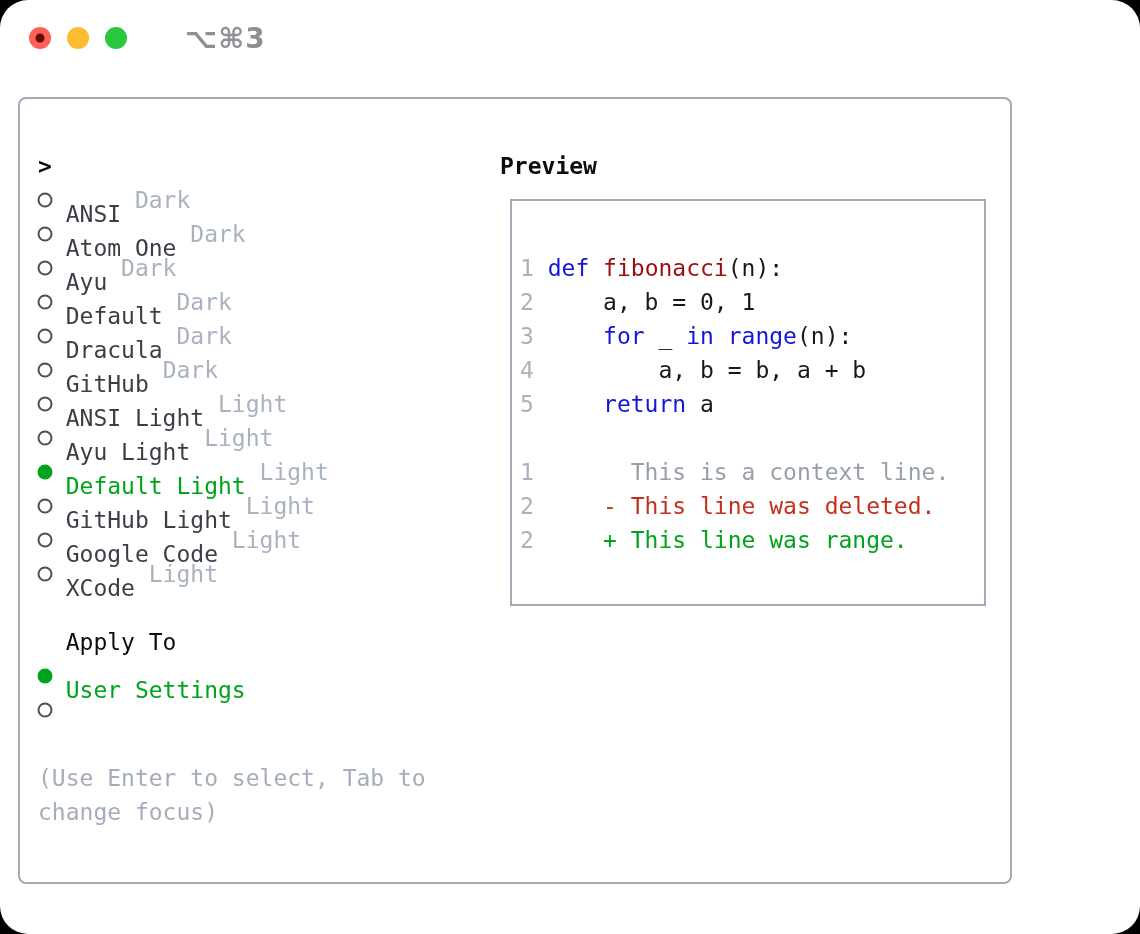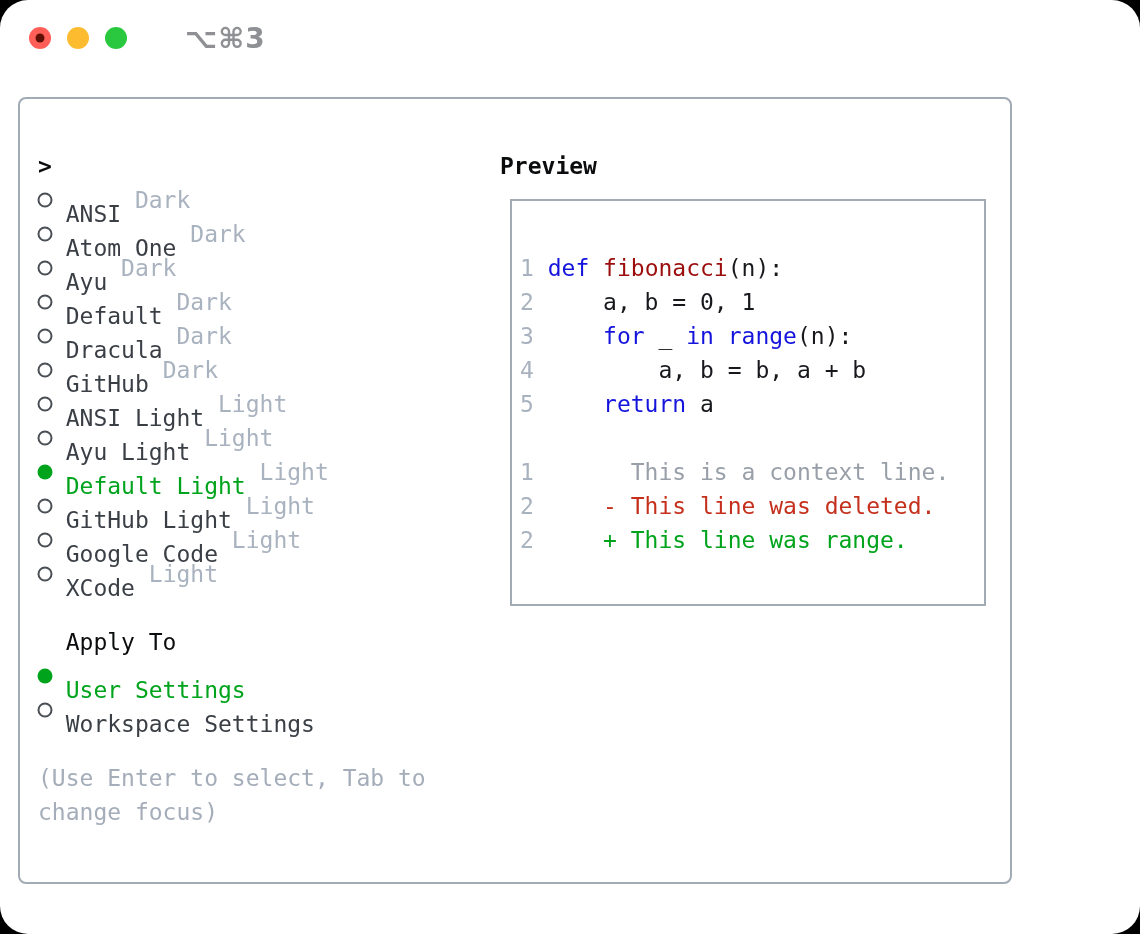--- a/index.html
+++ b/index.html
@@ -180,21 +180,21 @@
 
       <div class="spacer"></div>
 
       <div class="row">
         <span class="marker"></span>
         <span class="h2-label">Apply To</span>
       </div>
 
       <div id="apply-list">
           <div class="row selected"><span class="marker dot"></span><span class="item-label">User Settings</span></div>
-          <div class="row"><span class="marker circle"></span><span class="item-label">Workspace Settings</span></div>
+          <div class="row"><span class="marker circle"></span></div>
         </div>
 
       <div class="hint">(Use Enter to select, Tab to change focus)</div>
     </div>
 
     <div class="right">
       <div class="pheader">Preview</div>
       <div class="pbox" id="preview-box">
           <div class="pline"><span class="ln">1</span><span class="ptext"><span class="tok-kw">def</span><span class="tok-pl"> </span><span class="tok-fn">fibonacci</span><span class="tok-pl">(n):</span></span></div>
           <div class="pline"><span class="ln">2</span><span class="ptext"><span class="tok-pl">    a, b = 0, 1</span></span></div>

